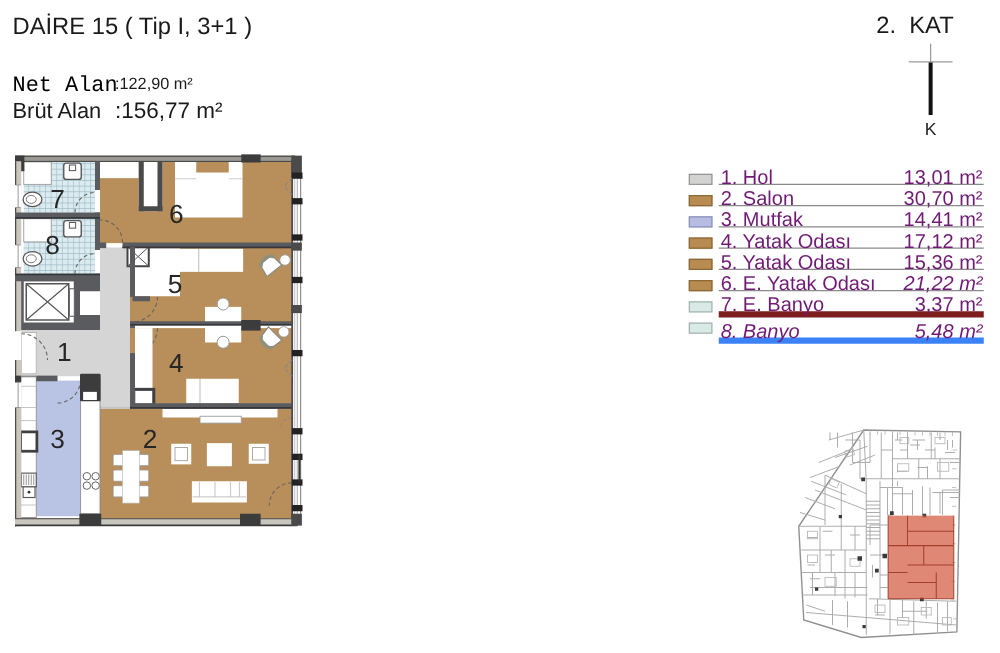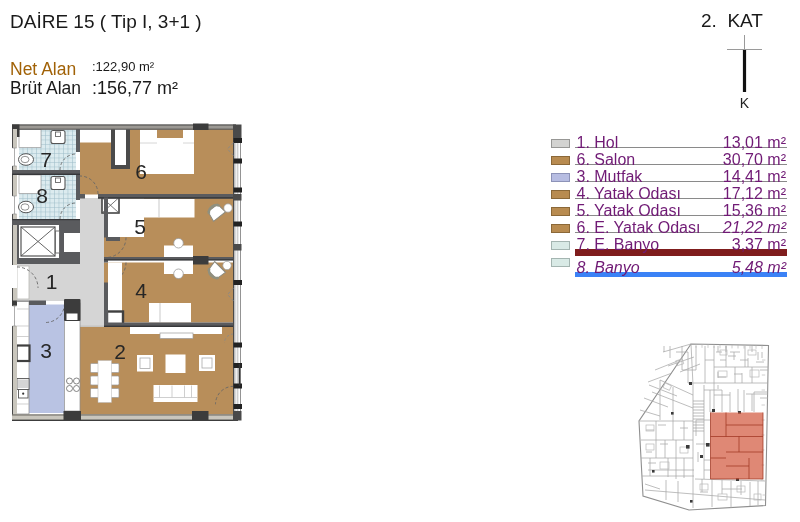--- a/index.html
+++ b/index.html
@@ -4,61 +4,61 @@
 <style>
   html,body{margin:0;padding:0;background:#ffffff;width:800px;height:522px;overflow:hidden;}
   body{font-family:"Liberation Sans",sans-serif;position:relative;}
   .abs{position:absolute;}
 </style>
 </head>
 <body>
 
 <div class="abs" style="left:10px;top:11px;font-size:19px;font-weight:normal;color:#1a1a1a;">DAİRE 15 ( Tip I, 3+1 )</div>
 
-<div class="abs" style="left:10px;top:59px;font-size:17.5px;color:#a16207;">Net Alan</div>
+<div class="abs" style="left:10px;top:59px;font-size:17.5px;color:#000000;font-family:Liberation Mono, monospace;">Net Alan</div>
 <div class="abs" style="left:92px;top:59px;font-size:13px;color:#1a1a1a;">:122,90 m²</div>
 
 <div class="abs" style="left:10px;top:77.5px;font-size:17.5px;color:#1a1a1a;">Brüt Alan</div>
 <div class="abs" style="left:92px;top:77.5px;font-size:18px;color:#1a1a1a;">:156,77 m²</div>
 
 <div class="abs" style="left:701px;top:10px;font-size:19px;color:#1a1a1a;">2.&nbsp;&nbsp;KAT</div>
 
 <svg class="abs" style="left:710px;top:30px;" width="70" height="82" viewBox="0 0 70 82">
   <line x1="34.5" y1="5" x2="34.5" y2="20" stroke="#9a9a9a" stroke-width="1"></line>
   <line x1="17" y1="19.5" x2="52" y2="19.5" stroke="#9a9a9a" stroke-width="1"></line>
   <line x1="34.5" y1="20" x2="34.5" y2="62" stroke="#111" stroke-width="3.2"></line>
   <text x="34.5" y="78" font-size="14" fill="#222" text-anchor="middle" font-family="Liberation Sans">K</text>
 </svg>
 
 <div class="abs" style="left:551px;top:131px;width:236px;font-size:16px;color:#701a75;">
   <div style="position:relative;height:16px;border-bottom:1px solid #8a8a8a;margin-left:23.5px;width:212.5px;">
     <span style="position:absolute;left:2px;top:2.5px;">1. Hol</span>
       <span style="position:absolute;right:1px;top:2.5px;">13,01 m²</span>
   </div>
   <div style="position:relative;height:16px;border-bottom:1px solid #8a8a8a;margin-left:23.5px;width:212.5px;">
-    <span style="position:absolute;left:2px;top:2.5px;">6. Salon</span>
+    <span style="position:absolute;left:2px;top:2.5px;">2. Salon</span>
       <span style="position:absolute;right:1px;top:2.5px;">30,70 m²</span>
   </div>
   <div style="position:relative;height:16px;border-bottom:1px solid #8a8a8a;margin-left:23.5px;width:212.5px;">
     <span style="position:absolute;left:2px;top:2.5px;">3. Mutfak</span>
       <span style="position:absolute;right:1px;top:2.5px;">14,41 m²</span>
   </div>
   <div style="position:relative;height:16px;border-bottom:1px solid #8a8a8a;margin-left:23.5px;width:212.5px;">
     <span style="position:absolute;left:2px;top:2.5px;">4. Yatak Odası</span>
       <span style="position:absolute;right:1px;top:2.5px;">17,12 m²</span>
   </div>
   <div style="position:relative;height:16px;border-bottom:1px solid #8a8a8a;margin-left:23.5px;width:212.5px;">
     <span style="position:absolute;left:2px;top:2.5px;">5. Yatak Odası</span>
       <span style="position:absolute;right:1px;top:2.5px;">15,36 m²</span>
   </div>
   <div style="position:relative;height:16px;border-bottom:1px solid #8a8a8a;margin-left:23.5px;width:212.5px;">
     <span style="position:absolute;left:2px;top:2.5px;">6. E. Yatak Odası</span>
       <span style="position:absolute;right:1px;top:2.5px;font-style:italic;">21,22 m²</span>
   </div>
-  <div style="position:relative;height:16px;border-bottom:7px solid #7f1d1d;margin-left:23.5px;width:212.5px;">
+  <div style="position:relative;height:16px;border-bottom:5px solid #7f1d1d;margin-left:23.5px;width:212.5px;">
     <span style="position:absolute;left:2px;top:2.5px;">7. E. Banyo</span>
       <span style="position:absolute;right:1px;top:2.5px;">3,37 m²</span>
   </div>
   <div style="position:relative;height:16px;border-bottom:5px solid #3b82f6;margin-left:23.5px;width:212.5px;font-style:italic;">
     <span style="position:absolute;left:2px;top:2.5px;">8. Banyo</span>
       <span style="position:absolute;right:1px;top:2.5px;">5,48 m²</span>
   </div>
 </div>
 
 <div class="abs" style="left:551px;top:131px;">

